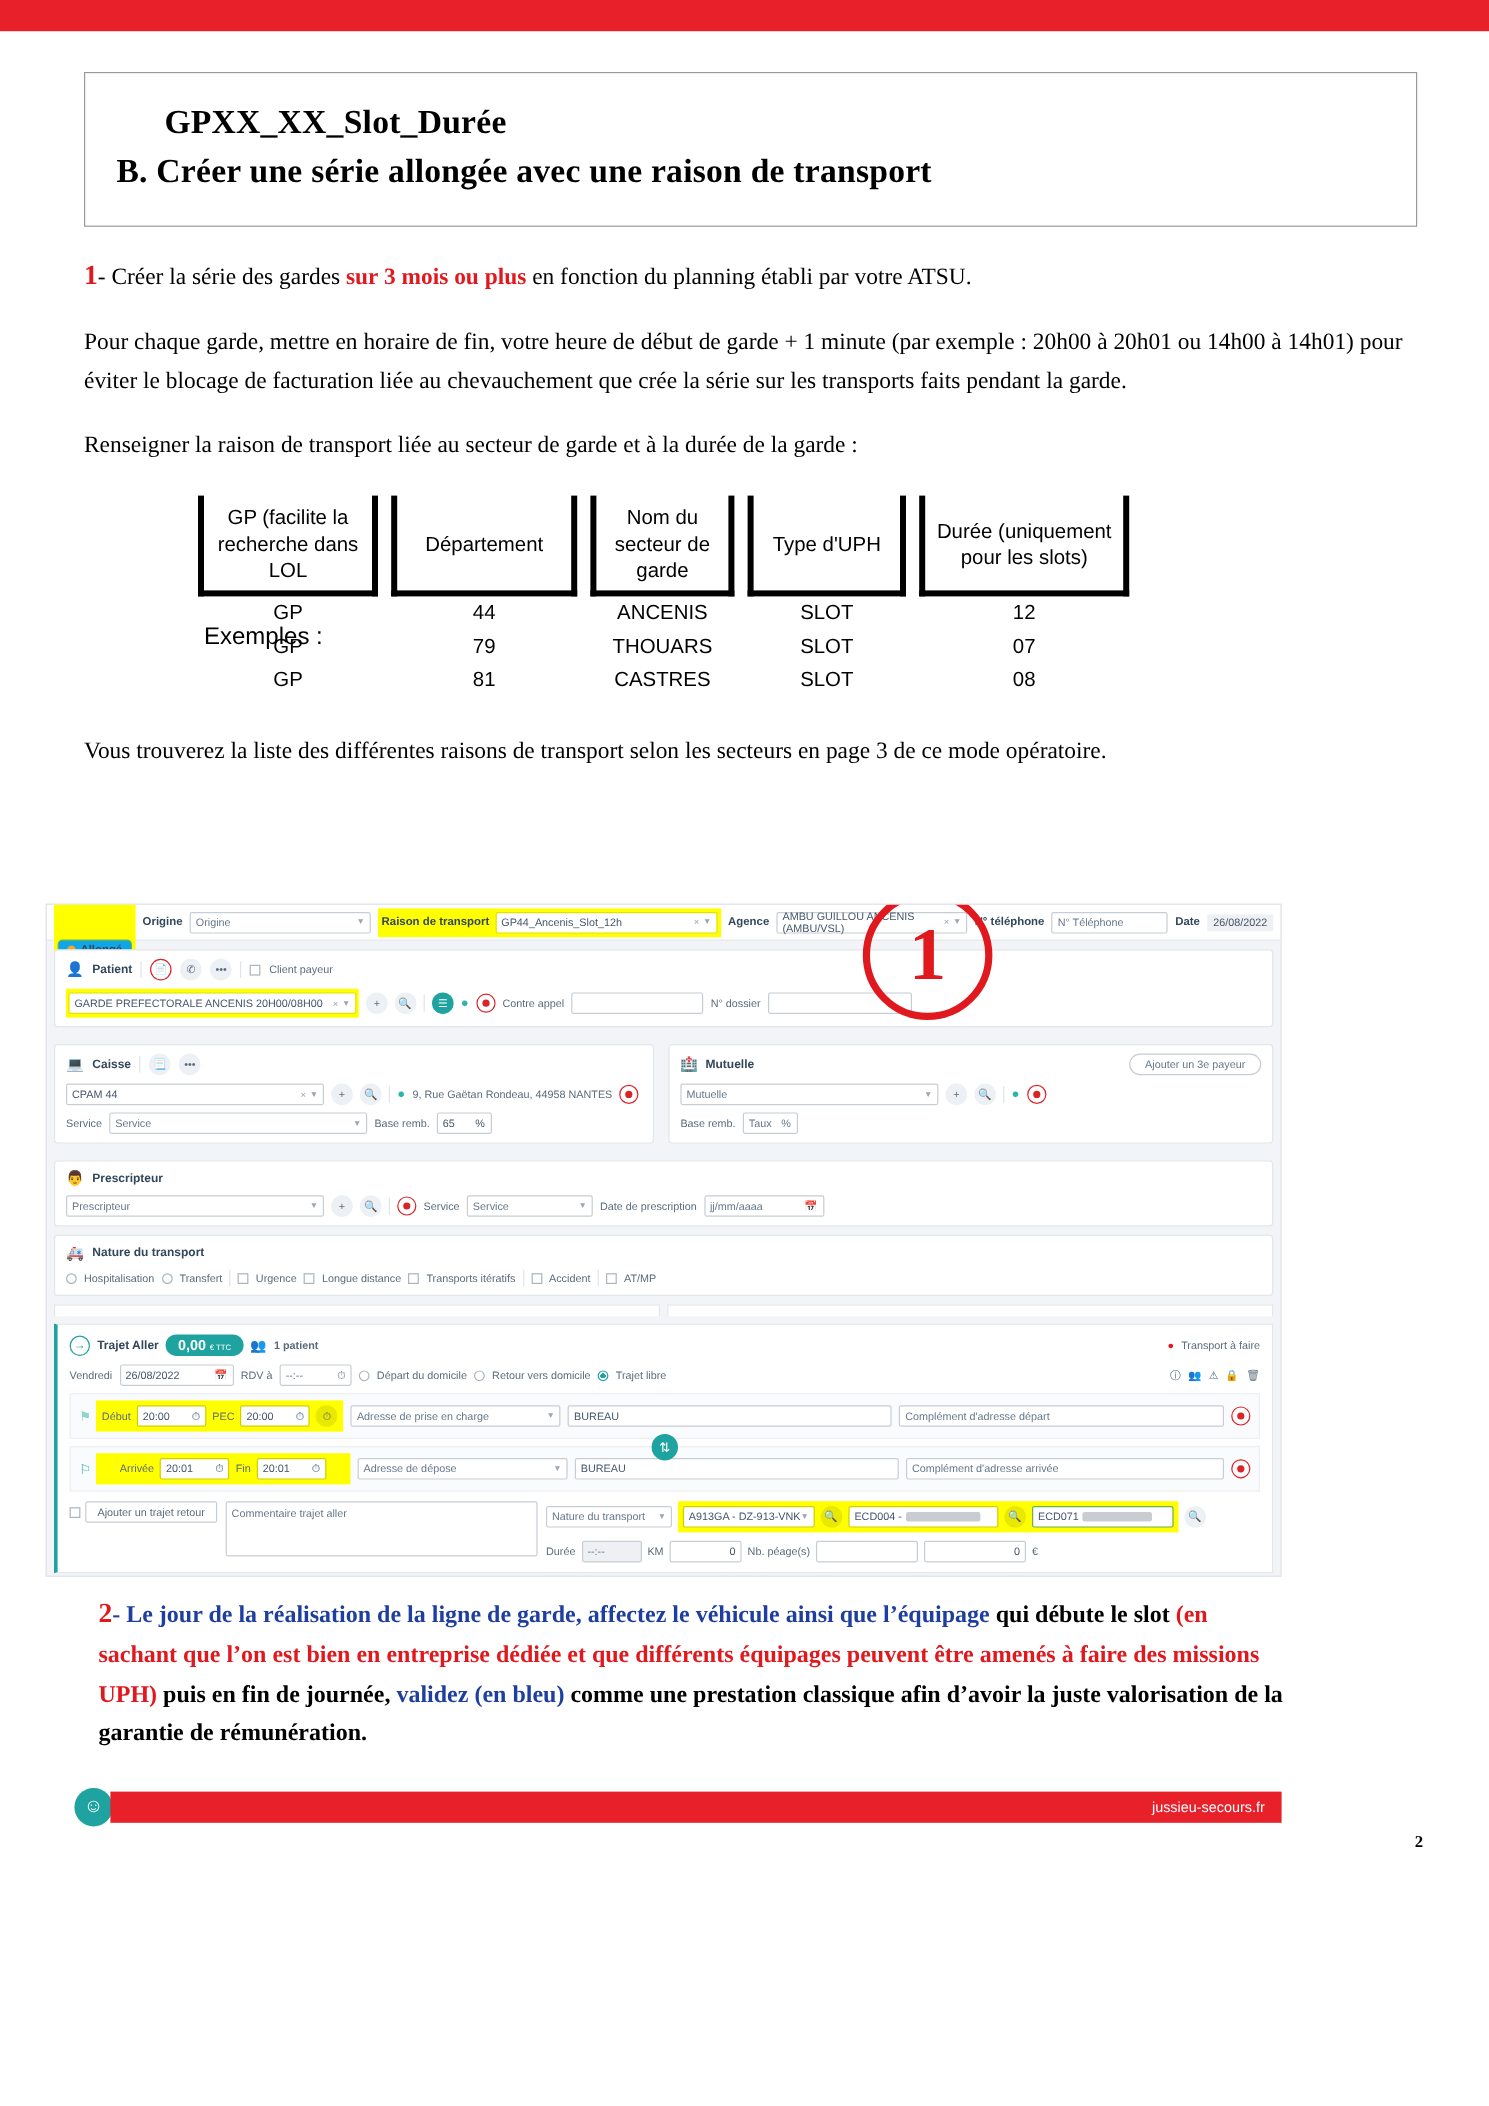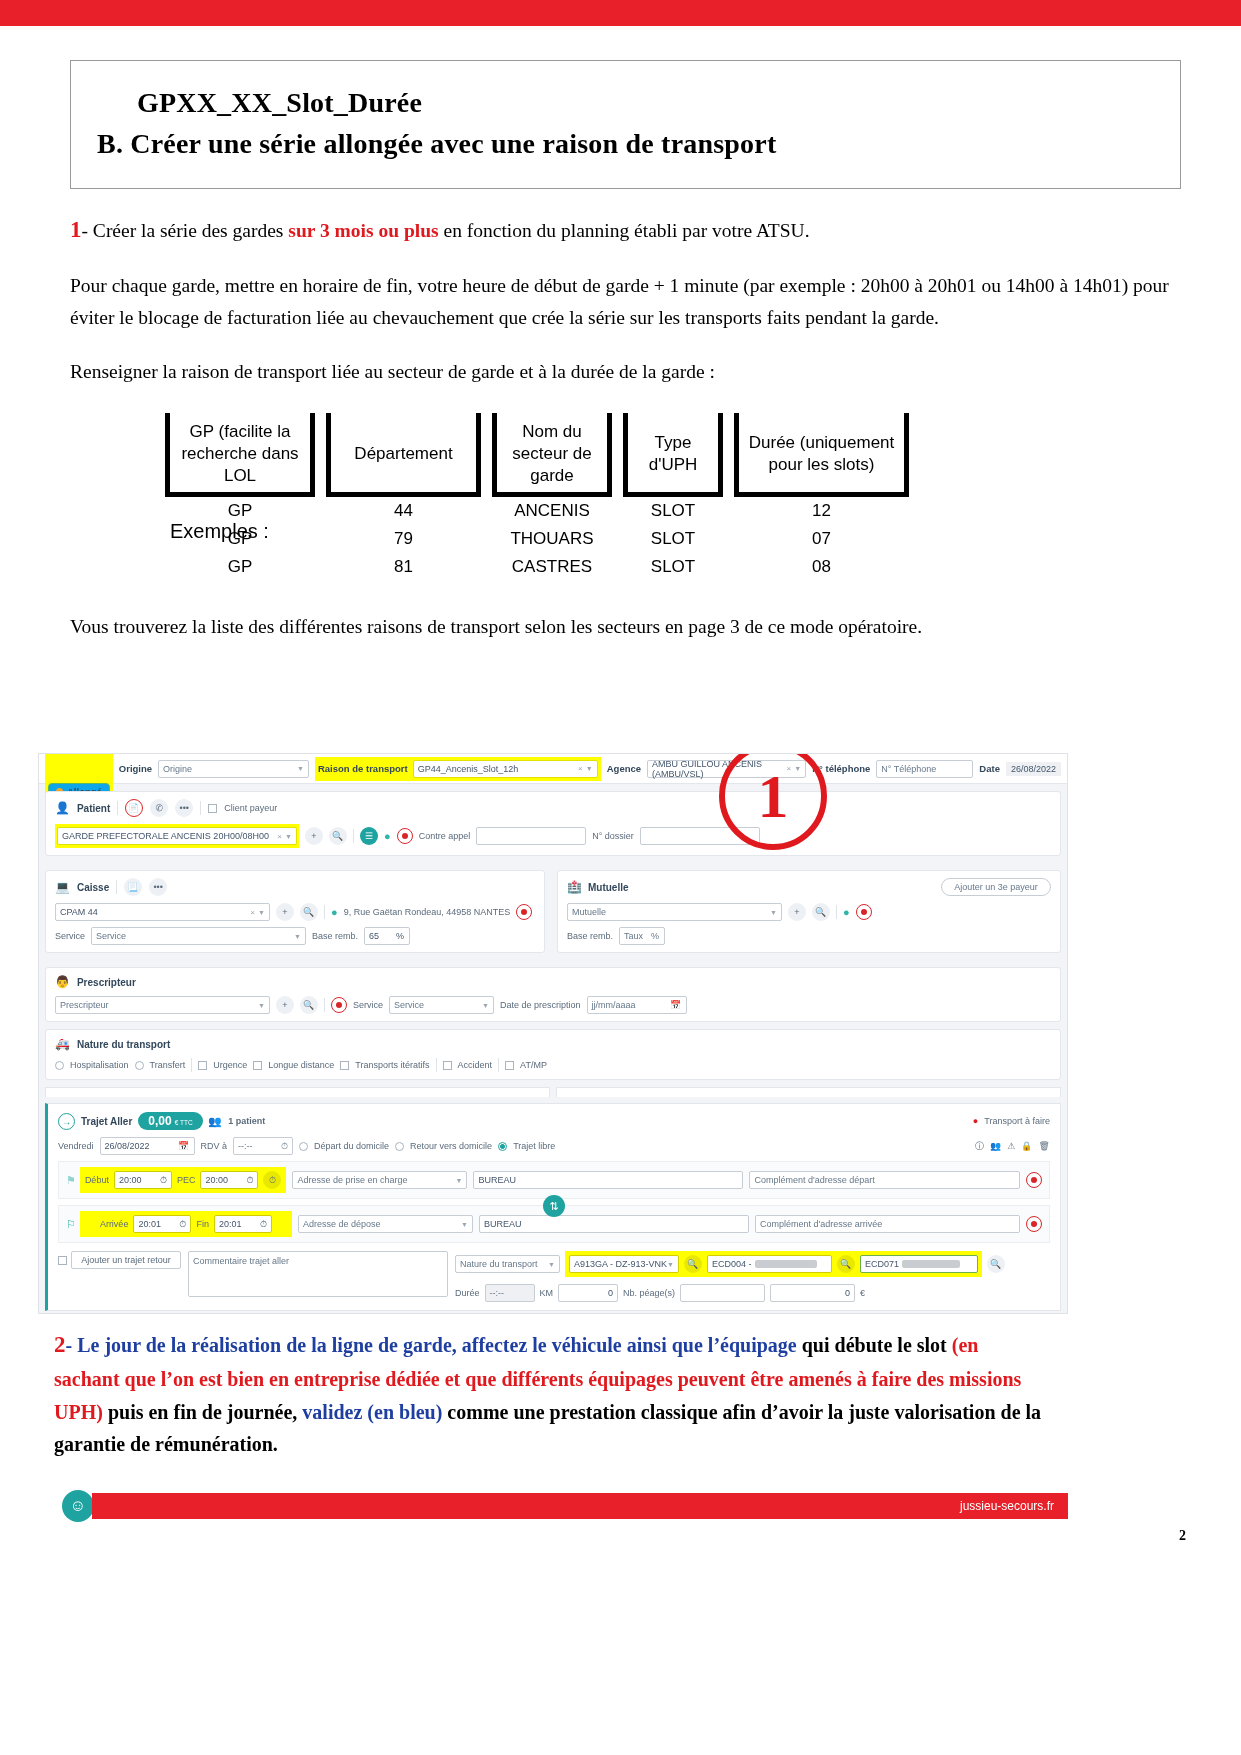--- a/index.html
+++ b/index.html
@@ -181,21 +181,21 @@
       <div class="exlabel">Exemples :</div>
       <table class="tbl">
         <tbody>
             <tr>
           <td class="hcell" style="width:150px"><span>GP (facilite la recherche dans LOL</span></td>
           <td class="gapcell"></td>
           <td class="hcell" style="width:155px"><span>Département</span></td>
           <td class="gapcell"></td>
           <td class="hcell" style="width:120px"><span>Nom du secteur de garde</span></td>
           <td class="gapcell"></td>
-          <td class="hcell" style="width:100px"><span>Type d'UPH</span></td>
+          <td class="hcell" style="width:132px"><span>Type d'UPH</span></td>
           <td class="gapcell"></td>
           <td class="hcell" style="width:175px"><span>Durée (uniquement pour les slots)</span></td>
         </tr>
         <tr>
           <td class="dcell">GP</td>
               <td class="gapcell"></td>
           <td class="dcell">44</td>
               <td class="gapcell"></td>
           <td class="dcell">ANCENIS</td>
               <td class="gapcell"></td>
@@ -590,21 +590,21 @@
             <span class="inp val" style="width:85px; justify-content:flex-end;">
               <span>0</span>
             </span>
             <span class="small">€</span>
           </div>
         </div>
       </div>
     </div>
   </div>
 
-  <div style="position:absolute; left:54px; top:1300px; width:990px;">
+  <div style="position:absolute; left:82px; top:1300px; width:990px;">
     <p class="para" style="margin:0; font-weight:bold; font-size:20px; line-height:1.62;">
       <span class="num-red">2</span><span style="color:#1f3fa0;">- </span><span style="color:#1f3fa0;">Le jour de la réalisation de la ligne de garde, affectez le véhicule ainsi que l’équipage</span><span> qui débute le slot </span><span style="color:#e0191f;">(en sachant que l’on est bien en entreprise dédiée et que différents équipages peuvent être amenés à faire des missions UPH)</span><span> puis en fin de journée, </span><span style="color:#1f3fa0;">validez (en bleu)</span><span> comme une prestation classique afin d’avoir la juste valorisation de la garantie de rémunération.</span>
     </p>
   </div>
 
   <div class="logo-circ">☺</div>
   <div class="footer-bar">
     <span>jussieu-secours.fr</span>
   </div>
   <div class="pagenum">2</div>

